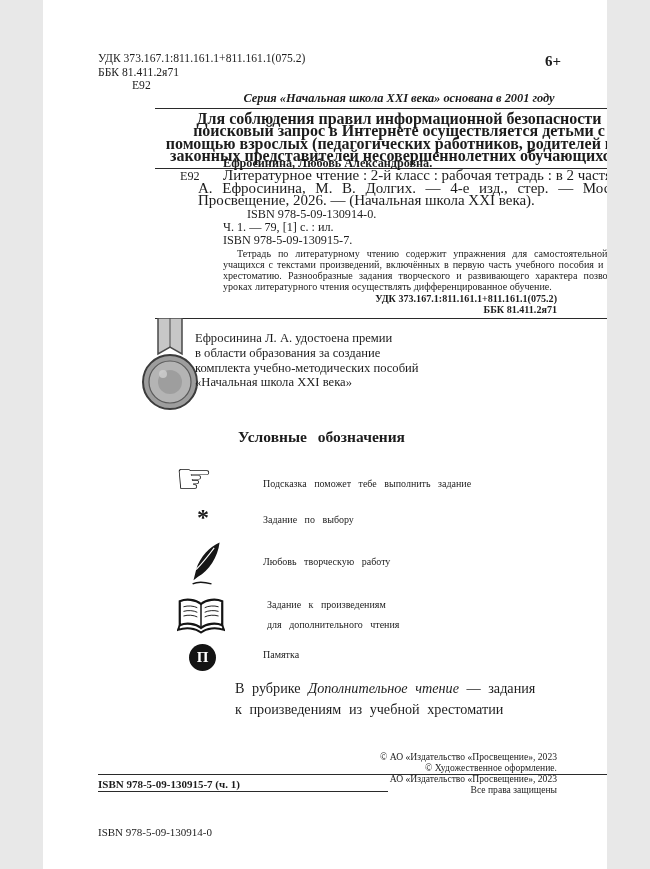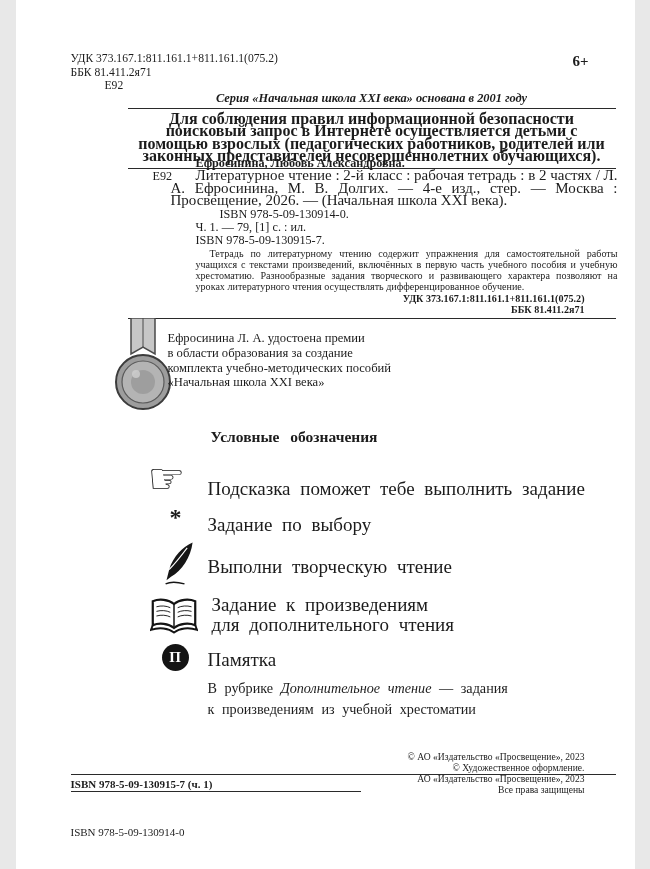--- a/index.html
+++ b/index.html
@@ -1,17 +1,17 @@
 <!DOCTYPE html>
 <html><head>
 <meta charset="utf-8">
 <style>
   html,body { margin:0; padding:0; background:#e8e8e8; }
   .page {
-    position:relative; width:619px; height:869px; margin:0 auto;
+    position:relative; width:564px; height:869px; margin:0 auto;
     background:#ffffff; color:#1c1c1c;
     font-family:"Liberation Serif", serif; overflow:hidden;
   }
   .abs { position:absolute; }
 
   
   .topblock { left:55px; top:52px; font-size:11.6px; line-height:13.6px; }
   .topblock .code { margin-left:34px; }
   .age-badge { right:46px; top:53px; font-weight:bold; font-size:15px; }
 
@@ -41,21 +41,21 @@
   .bbk-right  { right:50px; top:304px; font-weight:bold; font-size:10.1px; text-align:right; }
 
   .rule-mid   { left:112px; top:318px; width:488px; border-top:1px solid #2a2a2a; height:0; }
 
   
   .medal      { left:98px; top:318px; }
   .award-text { left:152px; top:331px; font-size:12.6px; line-height:14.8px; }
 
   
   .legend-title { left:195px; top:428px; font-weight:bold; font-size:15.5px; word-spacing:7px; }
-  .legend-text  { font-size:19px; word-spacing:5px; white-space:pre-line; }
+  .legend-text  { font-size:10px; word-spacing:5px; white-space:pre-line;margin-left:28px; }
   .row1-icon { left:132px; top:458px; font-family:"DejaVu Sans", sans-serif;
                font-size:42px; line-height:42px; color:#111; }
   .row1-text { left:192px; top:478px; }
   .row2-icon { left:154px; top:505px; font-weight:bold; font-size:24px; line-height:24px; }
   .row2-text { left:192px; top:514px; }
   .row3-icon { left:146px; top:540px; }
   .row3-text { left:192px; top:556px; }
   .row4-icon { left:134px; top:596px; }
   .row4-text { left:196px; top:595px; line-height:19.5px; }
   .row5-icon { left:146px; top:644px; width:27px; height:27px; border-radius:50%;
@@ -129,21 +129,21 @@
   <div class="abs row2-icon">*</div>
   <div class="abs row2-text legend-text">Задание по выбору</div>
 
   <div class="abs row3-icon">
     <svg width="36" height="50" viewBox="0 0 40 54" aria-hidden="true">
       <path d="M34 2 C24 6 12 18 8 32 L5 44 L10 40 C22 34 32 18 34 2 Z" fill="#161616"></path>
       <path d="M8 32 C14 26 22 16 28 8" stroke="#ffffff" stroke-width="1.2" fill="none"></path>
       <path d="M4 48 C10 45 18 46 25 48" stroke="#161616" stroke-width="1.6" fill="none"></path>
     </svg>
   </div>
-  <div class="abs row3-text legend-text">Выполни творческую чтение</div>
+  <div class="abs row3-text legend-text">Любовь творческую работу</div>
 
   <div class="abs row4-icon">
     <svg width="48" height="40" viewBox="0 0 52 42" aria-hidden="true">
       <path d="M26 8 C20 3 10 2 3 5 L3 31 C10 28 20 29 26 34 C32 29 42 28 49 31 L49 5 C42 2 32 3 26 8 Z" fill="#ffffff" stroke="#141414" stroke-width="2.4"></path>
       <line x1="26" y1="8" x2="26" y2="34" stroke="#141414" stroke-width="1.6"></line>
       <path d="M7 11 C12 9.5 18 10 22 12" stroke="#141414" stroke-width="1" fill="none"></path>
       <path d="M7 16 C12 14.5 18 15 22 17" stroke="#141414" stroke-width="1" fill="none"></path>
       <path d="M7 21 C12 19.5 18 20 22 22" stroke="#141414" stroke-width="1" fill="none"></path>
       <path d="M30 12 C34 10 40 9.5 45 11" stroke="#141414" stroke-width="1" fill="none"></path>
       <path d="M30 17 C34 15 40 14.5 45 16" stroke="#141414" stroke-width="1" fill="none"></path>

